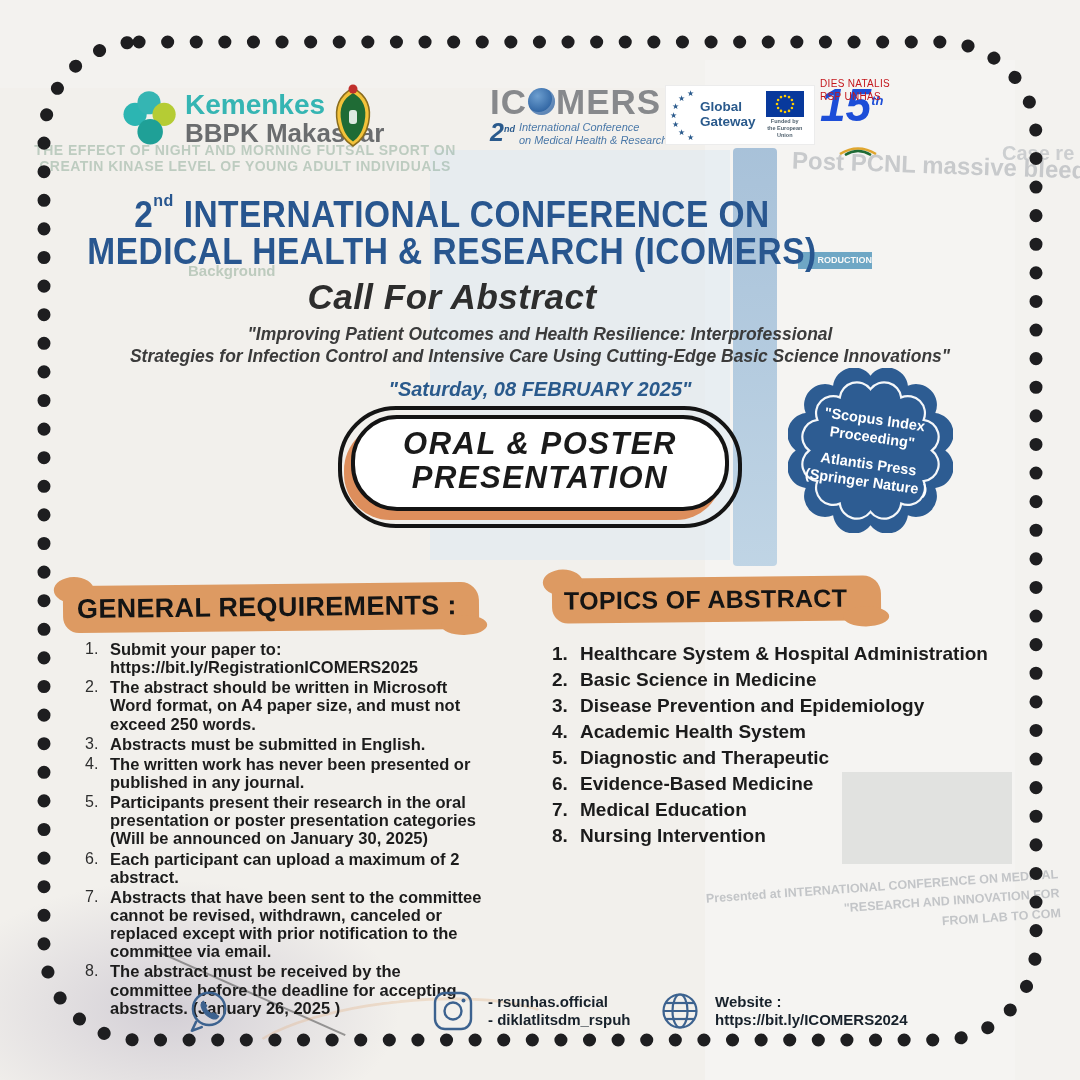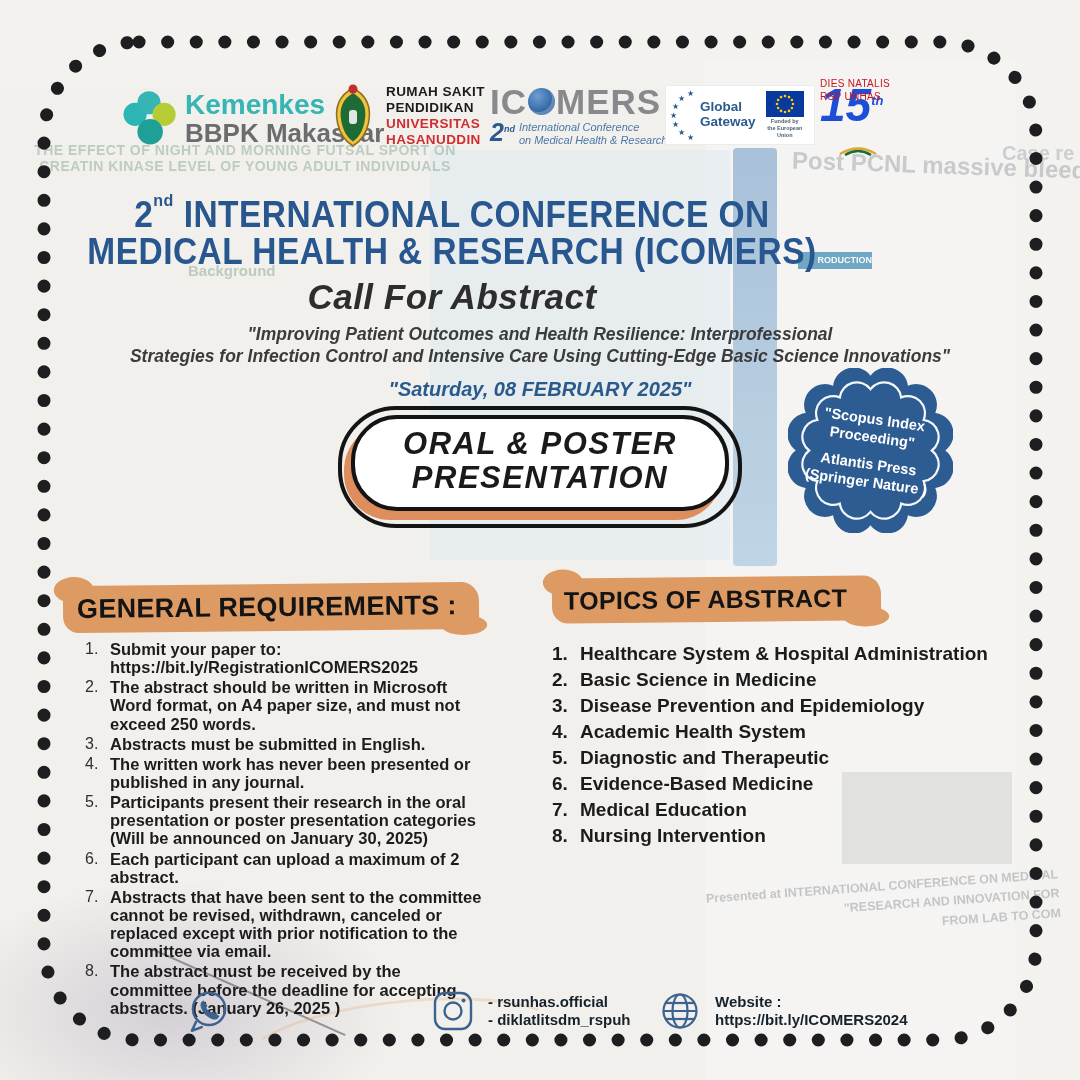--- a/index.html
+++ b/index.html
@@ -157,26 +157,20 @@
     </div>
   </div>
 
   <div class="lg-rsp">
     <svg width="50" height="64" viewBox="0 0 48 64">
       <path d="M24 4 C37 11 43 22 39.5 39 C37 51 30.5 58 24 62 C17.5 58 11 51 8.5 39 C5 22 11 11 24 4 Z" fill="#f3c23a" stroke="#8a6d1f" stroke-width="1.5"></path>
       <path d="M24 9 C34 15 38.5 24 35.5 38 C33.5 48 29 54 24 57.5 C19 54 14.5 48 12.5 38 C9.5 24 14 15 24 9 Z" fill="#1f6b35"></path>
       <circle cx="24" cy="5" r="4.5" fill="#c0302c"></circle>
       <rect x="20" y="26" width="8" height="14" rx="3" fill="#ffffff" opacity="0.85"></rect>
     </svg>
-    <div class="lines">
-      <div class="r1">RUMAH SAKIT</div>
-      <div class="r2">PENDIDIKAN</div>
-      <div class="r3">UNIVERSITAS</div>
-      <div class="r4">HASANUDDIN</div>
-    </div>
   </div>
 
   <div class="lg-icomers">
     <div class="row1">
       <span>IC</span>
         <span class="globe"></span>
         <span>MERS</span>
     </div>
     <div class="row2">
       <span class="big2"><span>2</span><sup>nd</sup></span>

